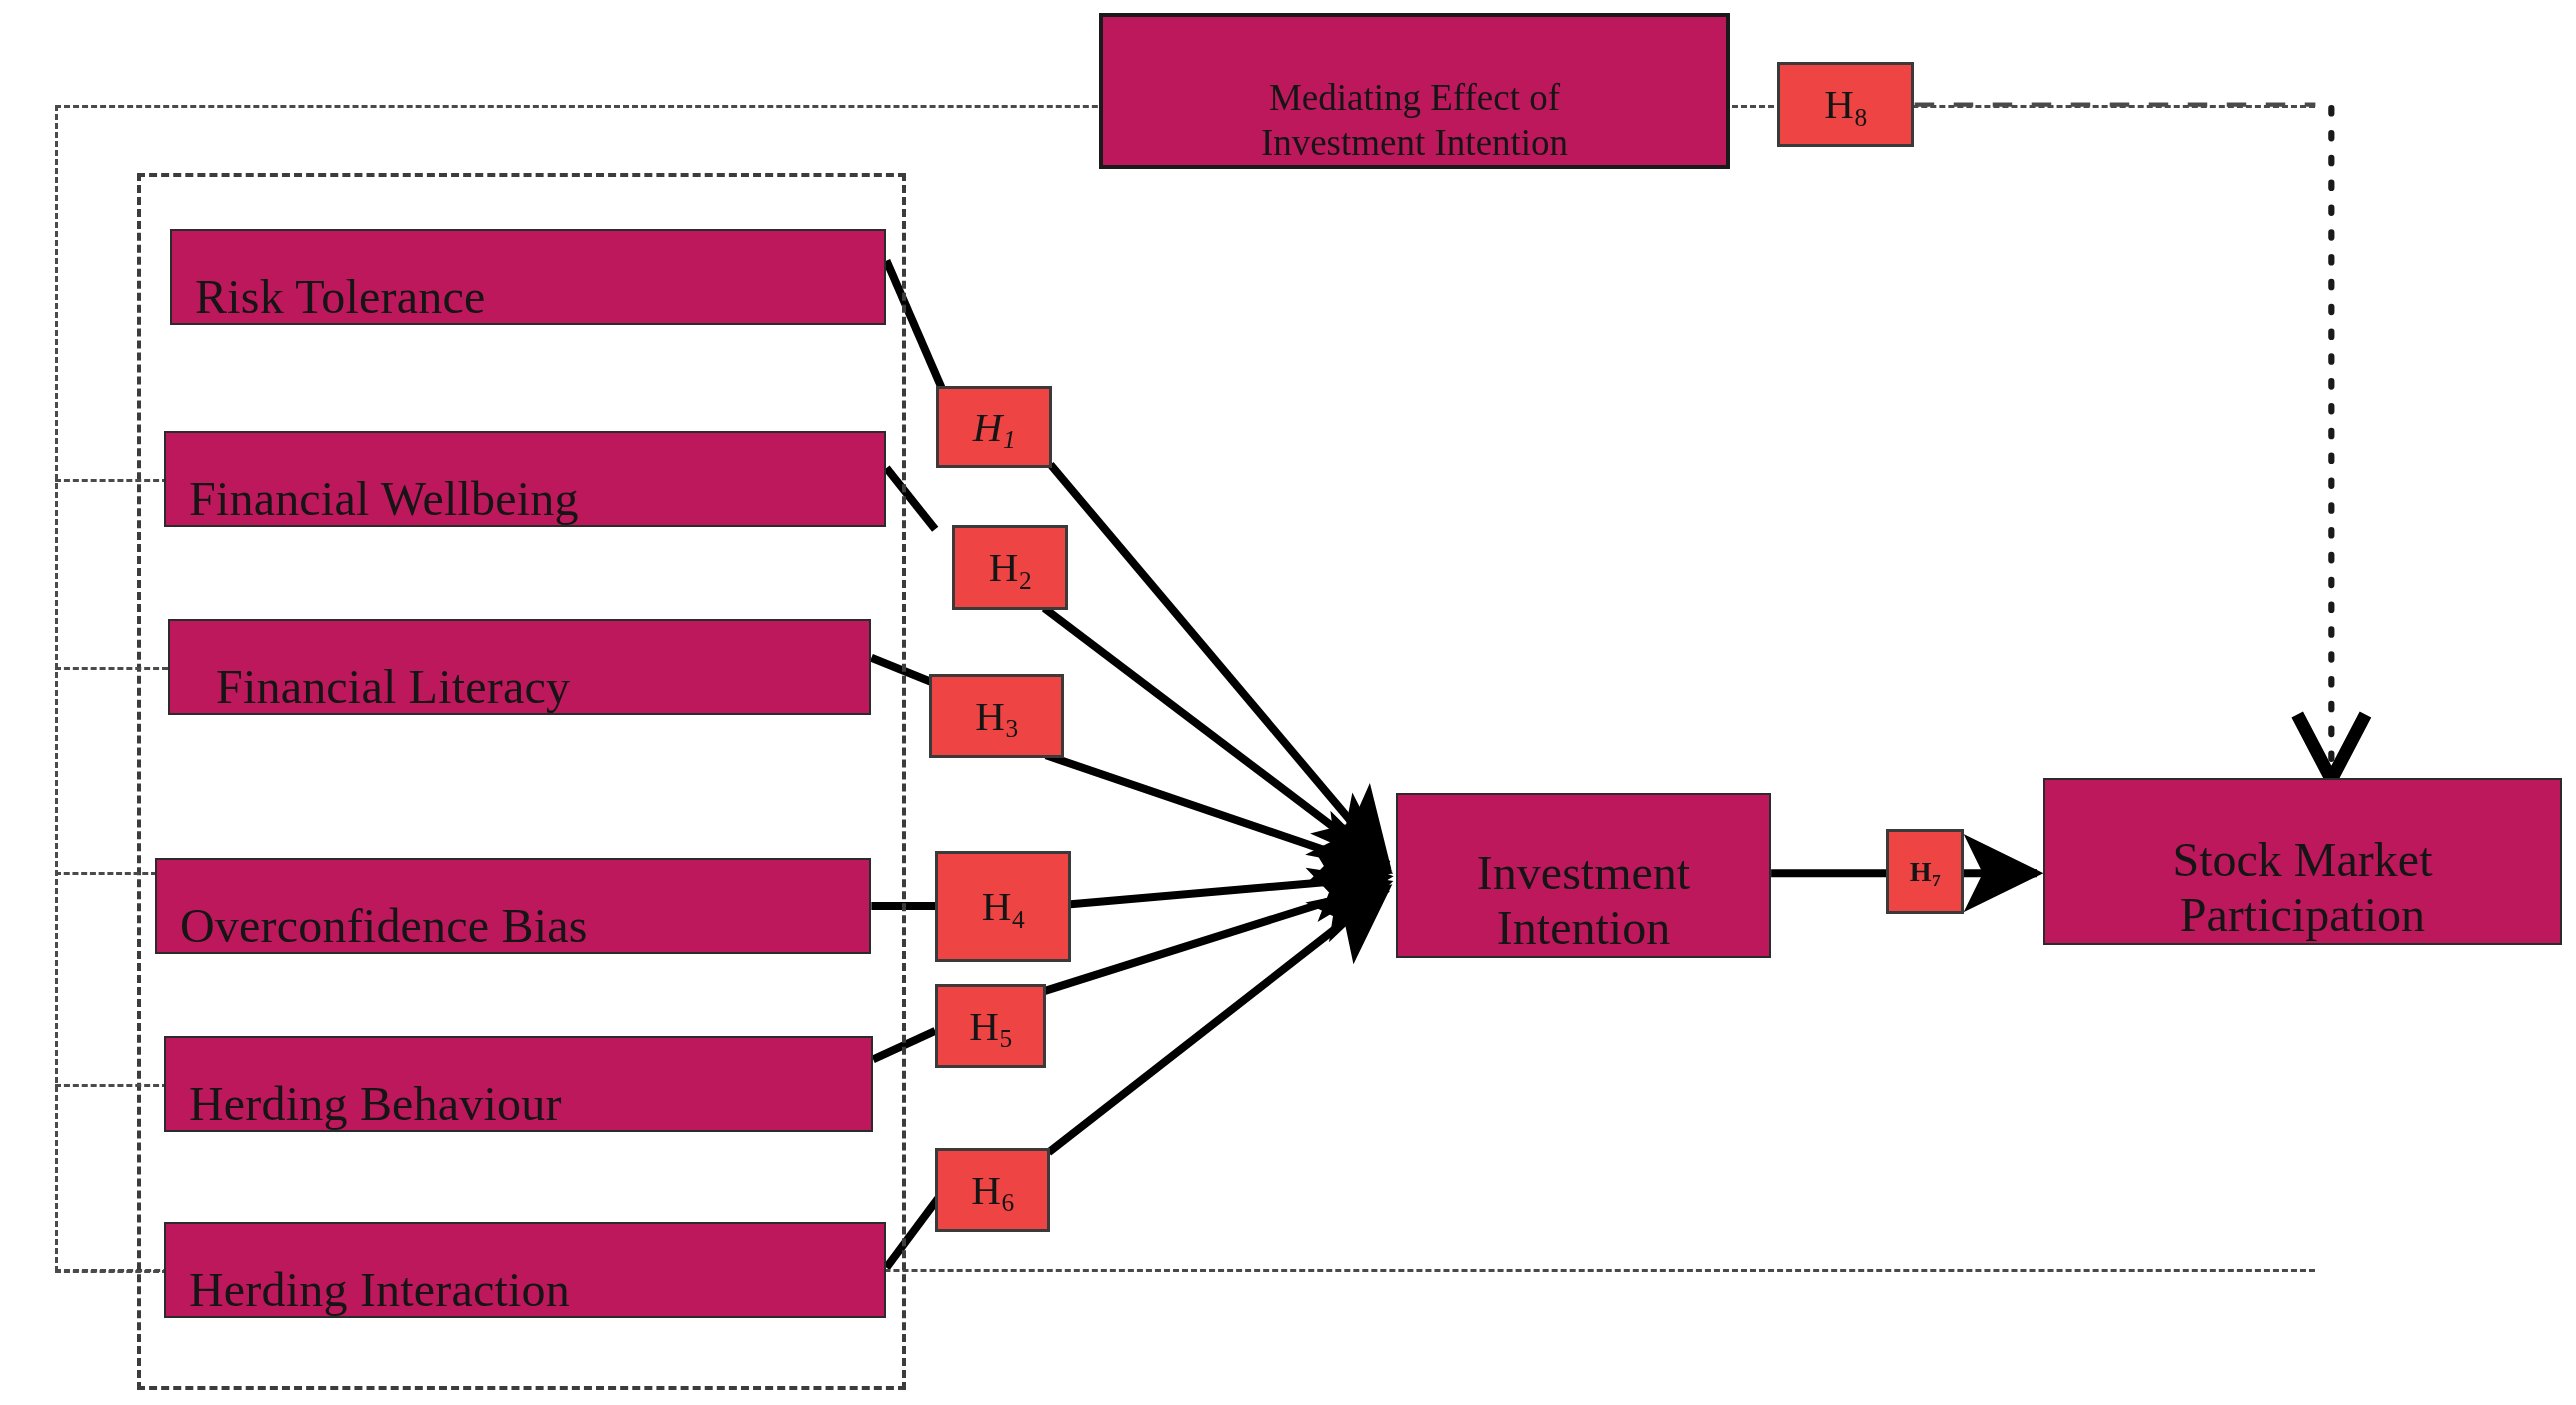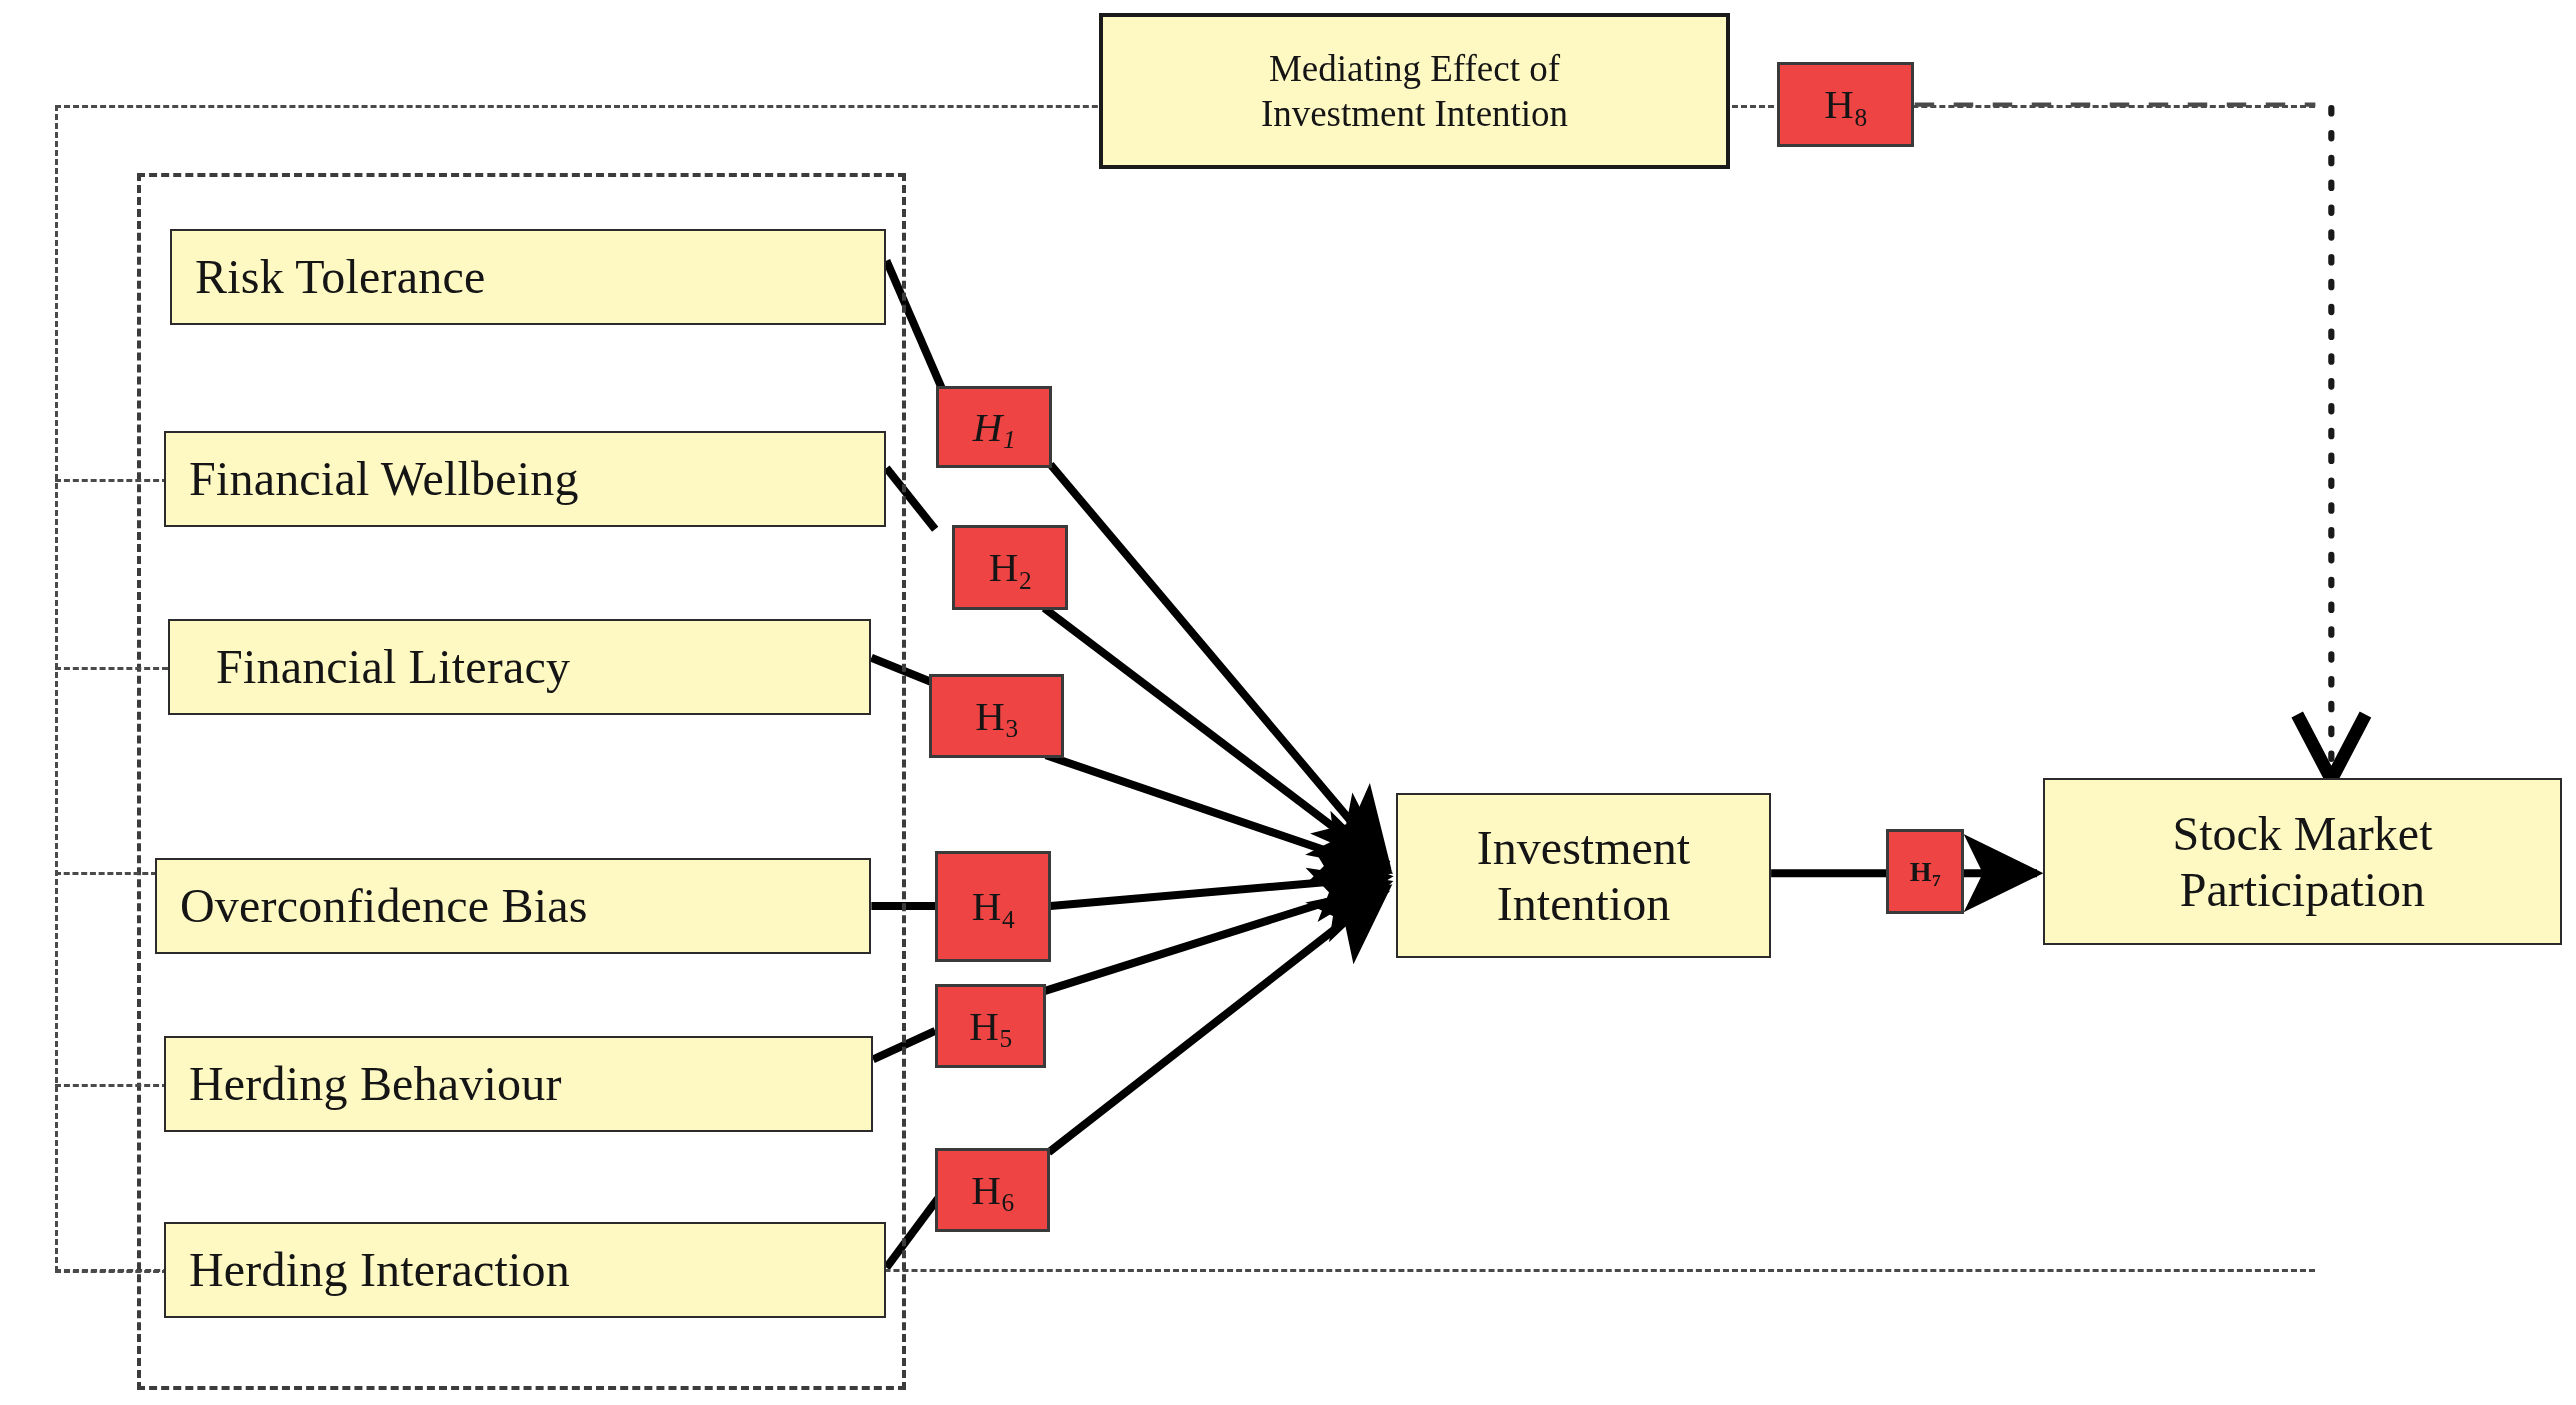--- a/index.html
+++ b/index.html
@@ -22,24 +22,24 @@
     position: absolute;
     left: 0;
     top: 0;
     width: 2576px;
     height: 1406px;
     pointer-events: none;
   }
   .node {
     position: absolute;
     box-sizing: border-box;
-    background: #fef9c3;
+    background: #be185d;
     border: 2.7px solid #2b2b2b;
     display: flex;
-    align-items: center;
+    align-items: flex-end;
     color: #151515;
     z-index: 5;
   }
   .node.heavy {
     border: 4.4px solid #1a1a1a;
   }
   .node-left {
     justify-content: flex-start;
     padding-left: 23px;
   }
@@ -204,21 +204,21 @@
       <span>H</span><sub>2</sub>
     </span>
   </div>
 
   <div class="hyp" style="left:929px; top:674px; width:135px; height:84px;">
     <span class="hyp-label">
       <span>H</span><sub>3</sub>
     </span>
   </div>
 
-  <div class="hyp" style="left:935px; top:851px; width:116px; height:111px;">
+  <div class="hyp" style="left:935px; top:851px; width:136px; height:111px;">
     <span class="hyp-label">
       <span>H</span><sub>4</sub>
     </span>
   </div>
 
   <div class="hyp" style="left:935px; top:984px; width:111px; height:84px;">
     <span class="hyp-label">
       <span>H</span><sub>5</sub>
     </span>
   </div>

